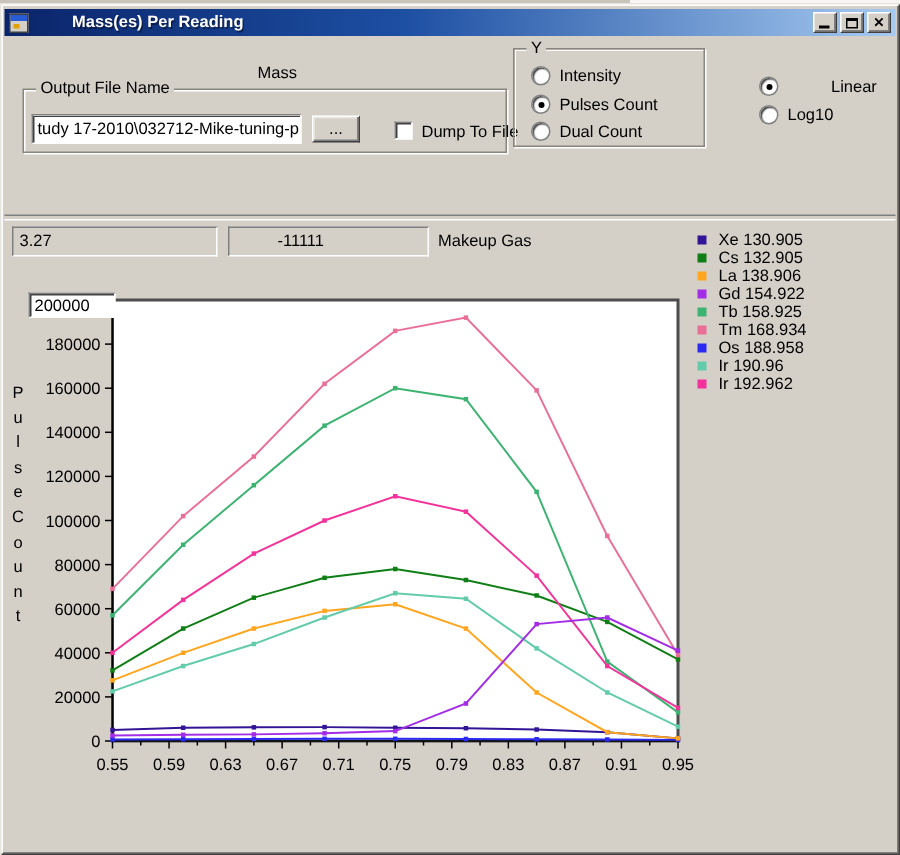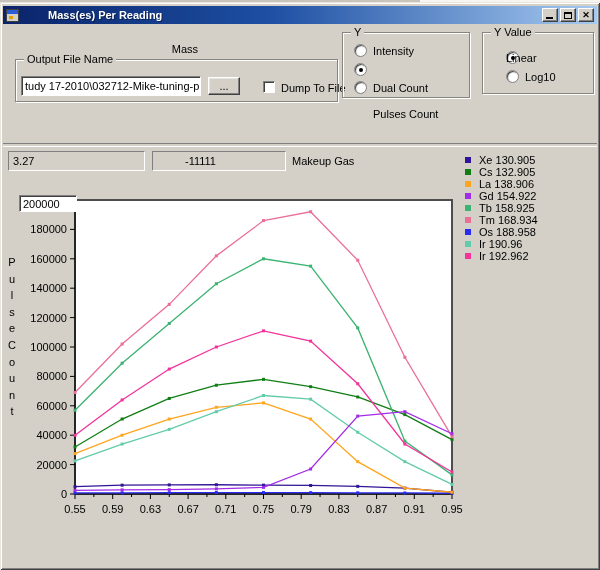--- a/index.html
+++ b/index.html
@@ -88,29 +88,26 @@
   </div>
   <div class="checkbox sunken" style="left:263px;top:79px;"></div>
   <span class="lbl" style="left:281px;top:80px;">Dump To File</span>
 
   <div class="groupbox" style="left:342px;top:30px;width:128px;height:66px;">
     <span class="gb-caption">Y</span>
   </div>
   <span class="radio" style="left:354px;top:42px;"></span>
   <span class="lbl" style="left:373px;top:43px;">Intensity</span>
   <span class="radio checked" style="left:354px;top:61px;"></span>
-  <span class="lbl" style="left:373px;top:62px;margin-top:44px;">Pulses Count</span>
+  <span class="lbl" style="left:373px;top:62px;">Pulses Count</span>
   <span class="radio" style="left:354px;top:79px;"></span>
   <span class="lbl" style="left:373px;top:80px;">Dual Count</span>
 
-  <div class="groupbox" style="left:482px;top:30px;width:112px;height:62px;">
-    <span class="gb-caption">Y Value</span>
-  </div>
   <span class="radio checked" style="left:506px;top:49px;"></span>
-  <span class="lbl" style="left:506px;top:50px;text-align:center;">Linear</span>
+  <span class="lbl" style="left:554px;top:50px;text-align:center;">Linear</span>
   <span class="radio" style="left:506px;top:68px;"></span>
   <span class="lbl" style="left:525px;top:69px;">Log10</span>
 
   <div class="band-divider"></div>
 
   <div class="flatfield" style="position:absolute;left:8px;top:149px;width:137px;height:20px;">
     <span>3.27</span>
   </div>
   <div class="flatfield" style="position:absolute;left:152px;top:149px;width:134px;height:20px;padding-left:32px;">
     <span>-11111</span>

